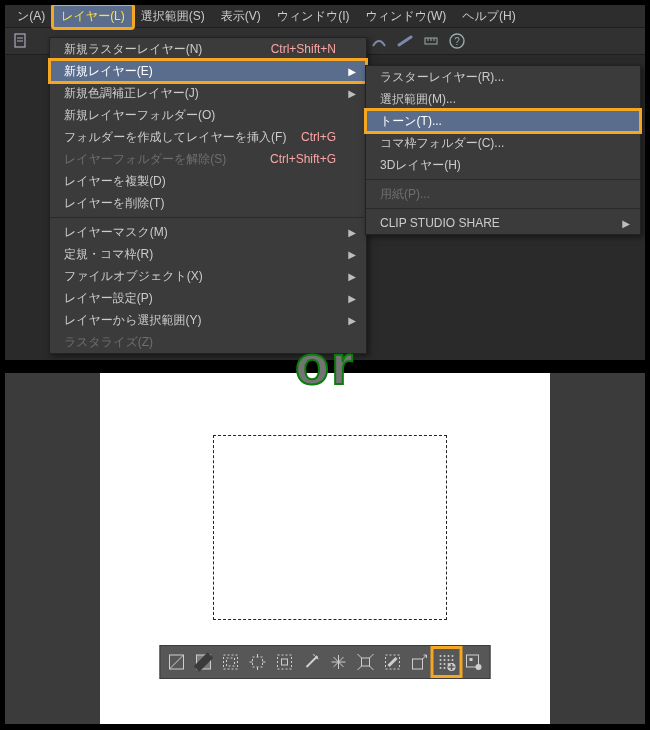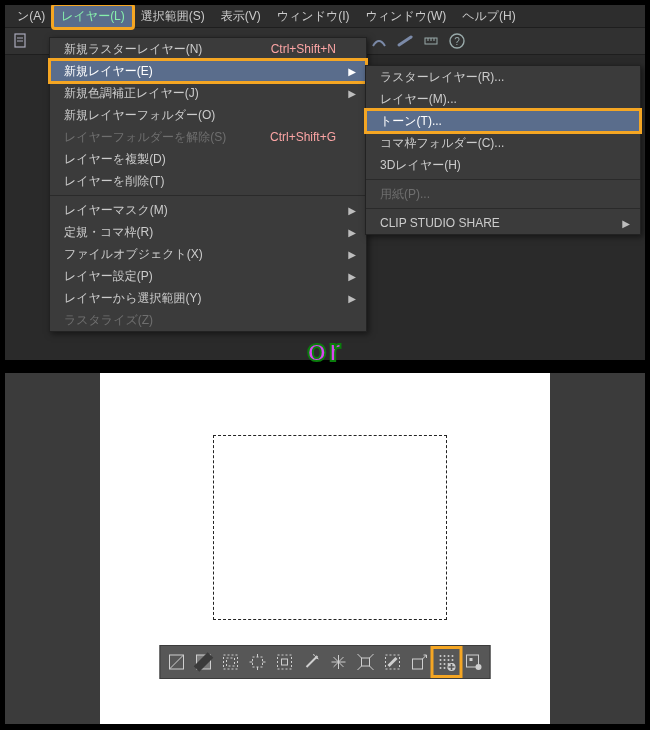--- a/index.html
+++ b/index.html
@@ -3,38 +3,38 @@
 <meta charset="utf-8">
 <style>
   html,body{margin:0;padding:0;background:#111;font-family:"Meiryo","Hiragino Sans",sans-serif;font-size:12px;color:#ccc;}
   .stage{width:650px;height:730px;position:relative;background:#000;}
   .panel{position:absolute;left:3px;right:3px;border:2px solid #000;background:#2a2a2a;box-sizing:border-box;overflow:hidden;}
   .panel-top{top:3px;height:359px;}
   .panel-bottom{top:371px;height:355px;}
   
   .menubar{height:22px;background:#2d2d2d;display:flex;align-items:center;padding:0 4px;gap:0;}
   .menubar span{padding:3px 8px;white-space:nowrap;cursor:default;}
-  .menu-hl{background:#5a6d8c;color:#86efac;border-radius:2px;}
+  .menu-hl{background:#5a6d8c;color:#fde047;border-radius:2px;}
   .hl-box{outline:3px solid #f5a623;outline-offset:-1px;}
   
   .toolrow{height:26px;background:#313131;display:flex;align-items:center;gap:6px;padding:0 6px;border-top:1px solid #1e1e1e;border-bottom:1px solid #1e1e1e;}
   .toolrow .ticon{width:20px;height:20px;display:flex;align-items:center;justify-content:center;color:#9aa;}
   
   .menu{position:absolute;background:#3b3b3b;border:1px solid #222;box-shadow:2px 2px 6px rgba(0,0,0,.5);}
   .menu .row{display:flex;align-items:center;height:22px;padding:0 26px 0 14px;white-space:nowrap;cursor:default;position:relative;}
   .menu .row.disabled{color:#6f6f6f;}
   .menu .row .sc{position:absolute;right:30px;color:#fca5a5;}
   .menu .row .arr{position:absolute;right:10px;color:#bdbdbd;font-size:10px;}
   .menu .sep{height:1px;background:#2a2a2a;margin:3px 0;}
   .menu .row.hover{background:#5a6d8c;color:#fff;}
   .menu .row.hover .sc,.menu .row.hover .arr{color:#fff;}
   .menu-main{top:22px;left:44px;width:316px;margin-top:10px;}
   .menu-sub{top:60px;left:360px;width:274px;}
   
-  .or{position:absolute;left:0;right:0;top:332px;text-align:center;font-size:32px;font-weight:900;color:#d946ef;-webkit-text-stroke:2px #0a7d0c;letter-spacing:2px;pointer-events:none;z-index:50;}
+  .or{position:absolute;left:0;right:0;top:332px;text-align:center;font-size:56px;font-weight:900;color:#737373;-webkit-text-stroke:2px #0a7d0c;letter-spacing:2px;pointer-events:none;z-index:50;}
   
   .canvas-wrap{position:absolute;inset:0;background:#3b3b3b;display:flex;justify-content:center;}
   .paper{position:absolute;top:0;bottom:0;left:95px;right:95px;background:#fff;}
   .selection{position:absolute;border:1.5px dashed #222;}
   
   .launcher{position:absolute;left:50%;transform:translateX(-50%);height:32px;background:#575757;display:flex;align-items:center;padding:0 4px;gap:3px;border:1px solid #3b3b3b;}
   .launcher .lb{width:24px;height:24px;display:flex;align-items:center;justify-content:center;color:#cfcfcf;}
   .launcher .lb svg{display:block;}
   .launcher .lb.hl{outline:3px solid #f5a623;outline-offset:1px;}
 </style>
@@ -104,20 +104,24 @@
           <span>新規レイヤー(E)</span>
           <span class="arr">▶</span>
         </div>
         <div class="row">
           <span>新規色調補正レイヤー(J)</span>
           <span class="arr">▶</span>
         </div>
         <div class="row">
           <span>新規レイヤーフォルダー(O)</span>
         </div>
+        <div class="row">
+          <span>フォルダーを作成してレイヤーを挿入(F)</span>
+          <span class="sc">Ctrl+G</span>
+        </div>
         <div class="row disabled">
           <span>レイヤーフォルダーを解除(S)</span>
           <span class="sc">Ctrl+Shift+G</span>
         </div>
         <div class="row">
           <span>レイヤーを複製(D)</span>
         </div>
         <div class="row">
           <span>レイヤーを削除(T)</span>
         </div>
@@ -145,21 +149,21 @@
         <div class="row disabled">
           <span>ラスタライズ(Z)</span>
         </div>
       </div>
 
     <div class="menu menu-sub" id="menu-sub">
         <div class="row">
           <span>ラスターレイヤー(R)...</span>
         </div>
         <div class="row">
-          <span>レイヤー(M)...</span>
+          <span>選択範囲(M)...</span>
         </div>
         <div class="row hover hl-box">
           <span>トーン(T)...</span>
         </div>
         <div class="row">
           <span>コマ枠フォルダー(C)...</span>
         </div>
         <div class="row">
           <span>3Dレイヤー(H)</span>
         </div>

